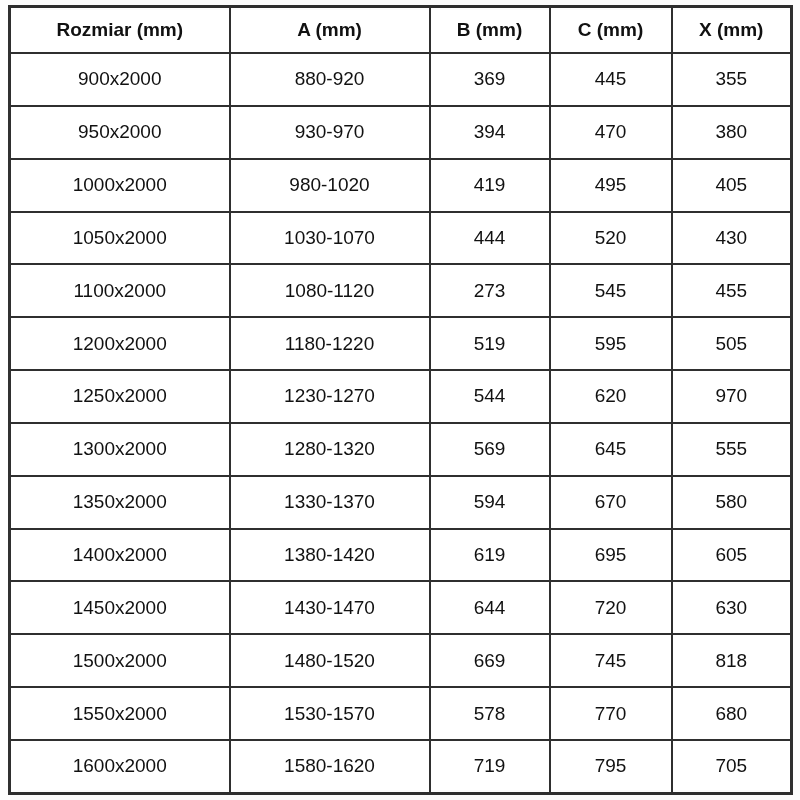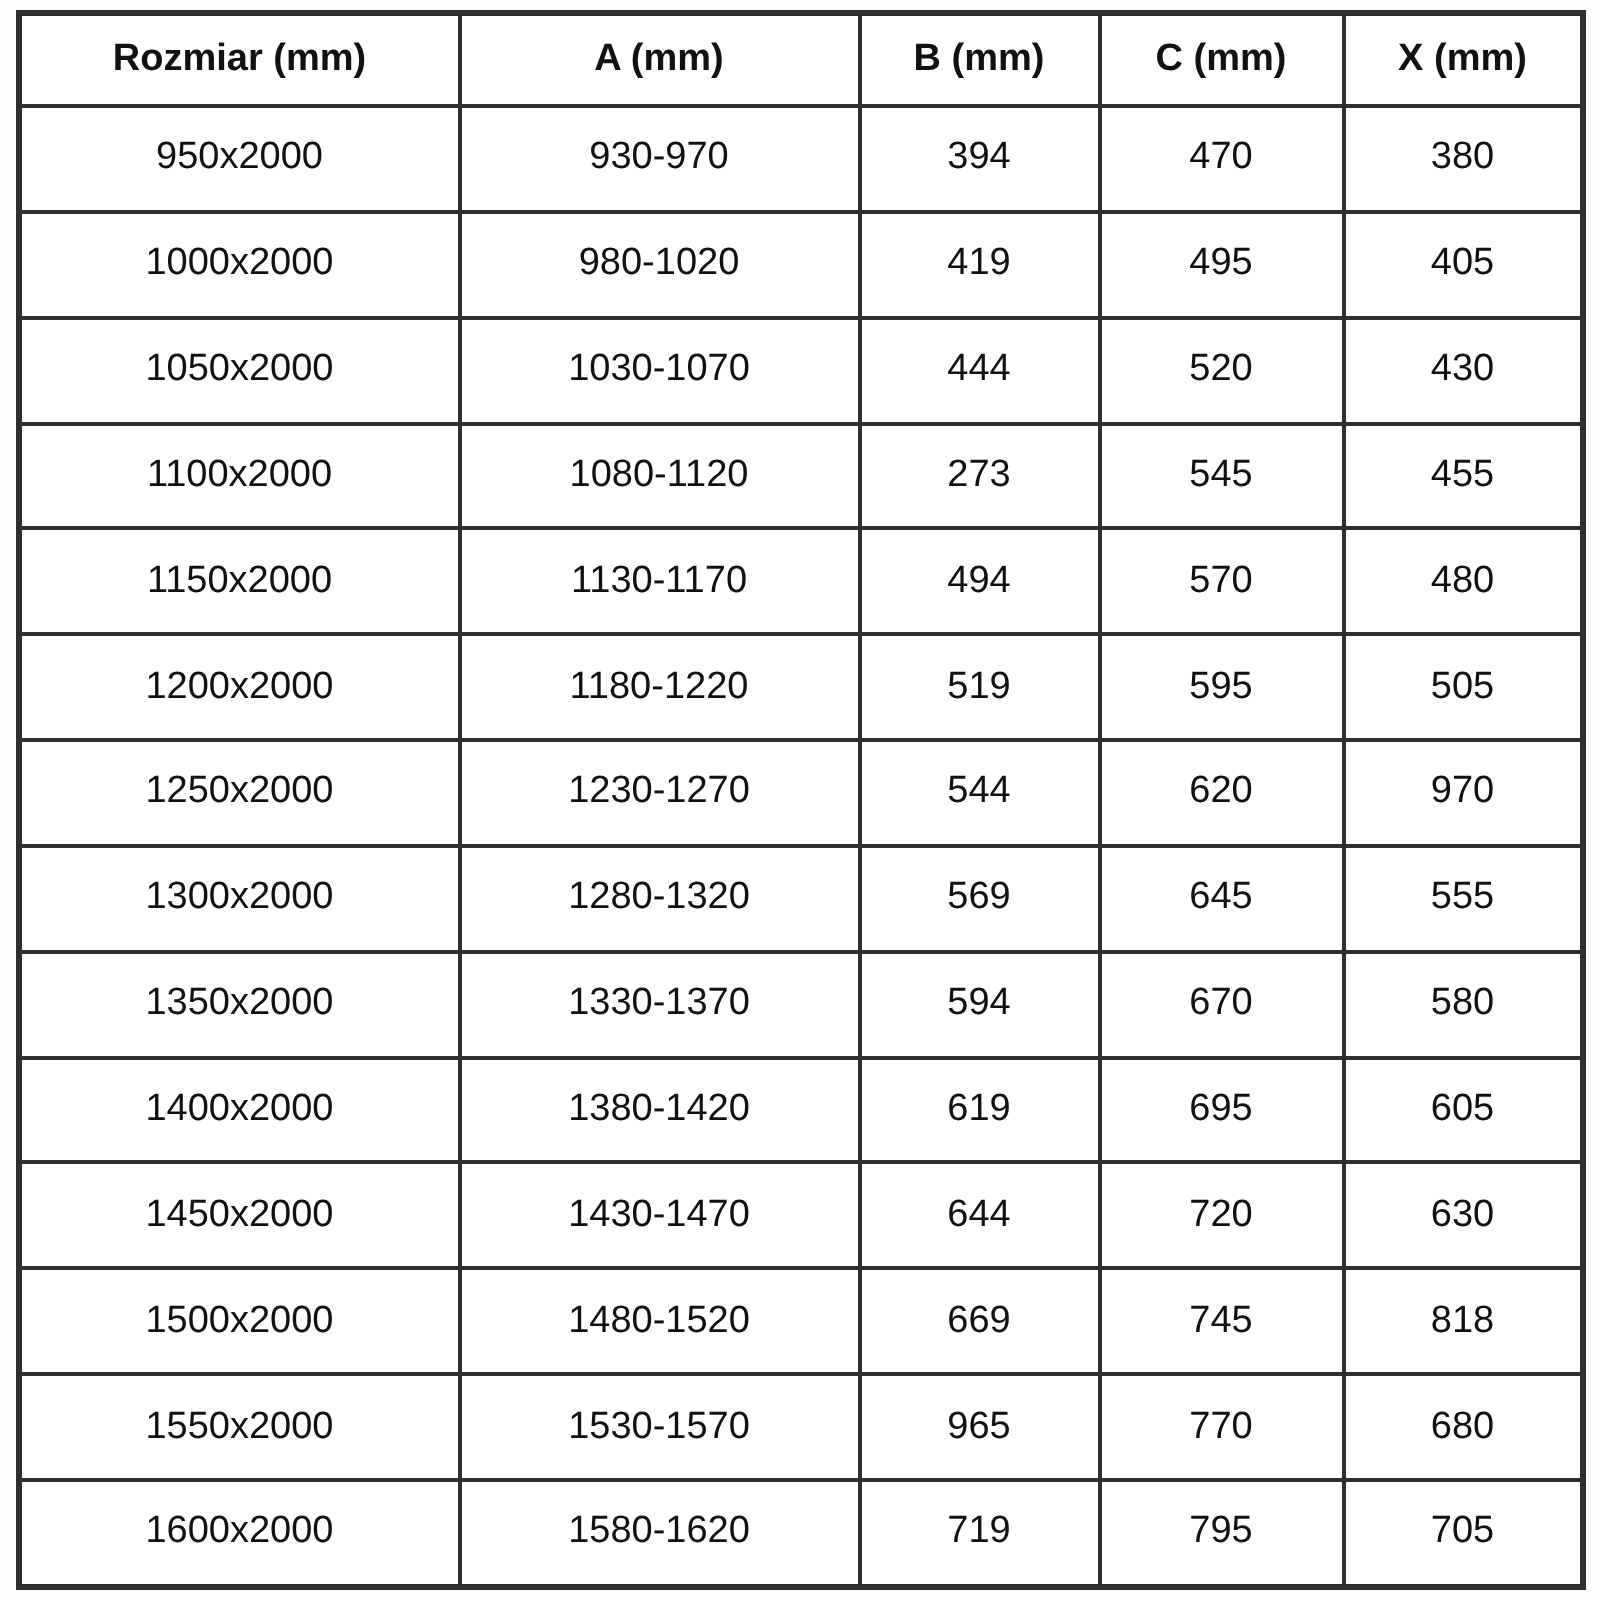--- a/index.html
+++ b/index.html
@@ -64,20 +64,27 @@
       <tr>
         <th>Rozmiar (mm)</th>
         <th>A (mm)</th>
         <th>B (mm)</th>
         <th>C (mm)</th>
         <th>X (mm)</th>
       </tr>
     </thead>
     <tbody>
       <tr>
+        <td>900x2000</td>
+        <td>880-920</td>
+        <td>369</td>
+        <td>445</td>
+        <td>355</td>
+      </tr>
+      <tr>
         <td>950x2000</td>
         <td>930-970</td>
         <td>394</td>
         <td>470</td>
         <td>380</td>
       </tr>
       <tr>
         <td>1000x2000</td>
         <td>980-1020</td>
         <td>419</td>
@@ -90,27 +97,20 @@
         <td>444</td>
         <td>520</td>
         <td>430</td>
       </tr>
       <tr>
         <td>1100x2000</td>
         <td>1080-1120</td>
         <td>273</td>
         <td>545</td>
         <td>455</td>
-      </tr>
-      <tr>
-        <td>1150x2000</td>
-        <td>1130-1170</td>
-        <td>494</td>
-        <td>570</td>
-        <td>480</td>
       </tr>
       <tr>
         <td>1200x2000</td>
         <td>1180-1220</td>
         <td>519</td>
         <td>595</td>
         <td>505</td>
       </tr>
       <tr>
         <td>1250x2000</td>
@@ -150,21 +150,21 @@
       <tr>
         <td>1500x2000</td>
         <td>1480-1520</td>
         <td>669</td>
         <td>745</td>
         <td>818</td>
       </tr>
       <tr>
         <td>1550x2000</td>
         <td>1530-1570</td>
-        <td>965</td>
+        <td>578</td>
         <td>770</td>
         <td>680</td>
       </tr>
       <tr>
         <td>1600x2000</td>
         <td>1580-1620</td>
         <td>719</td>
         <td>795</td>
         <td>705</td>
       </tr>

